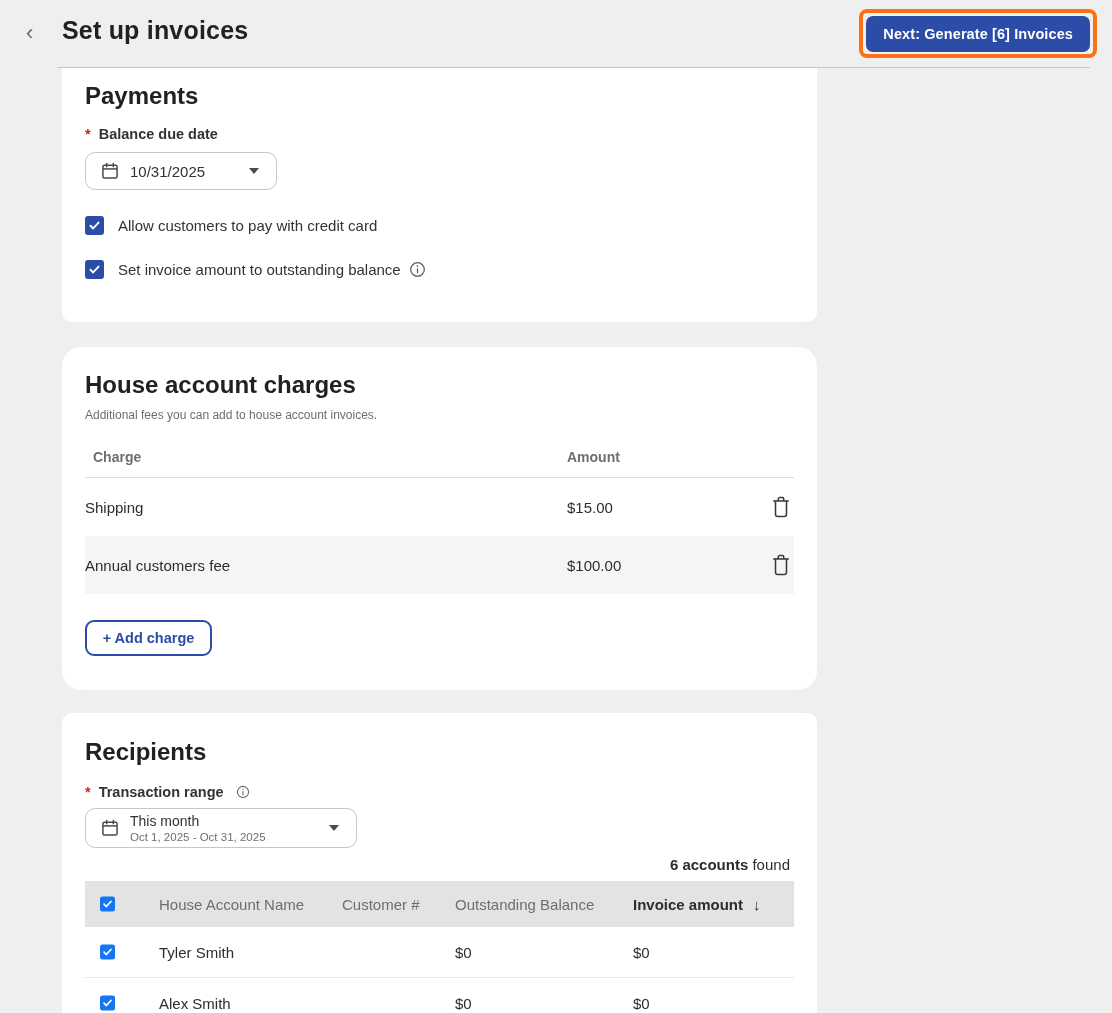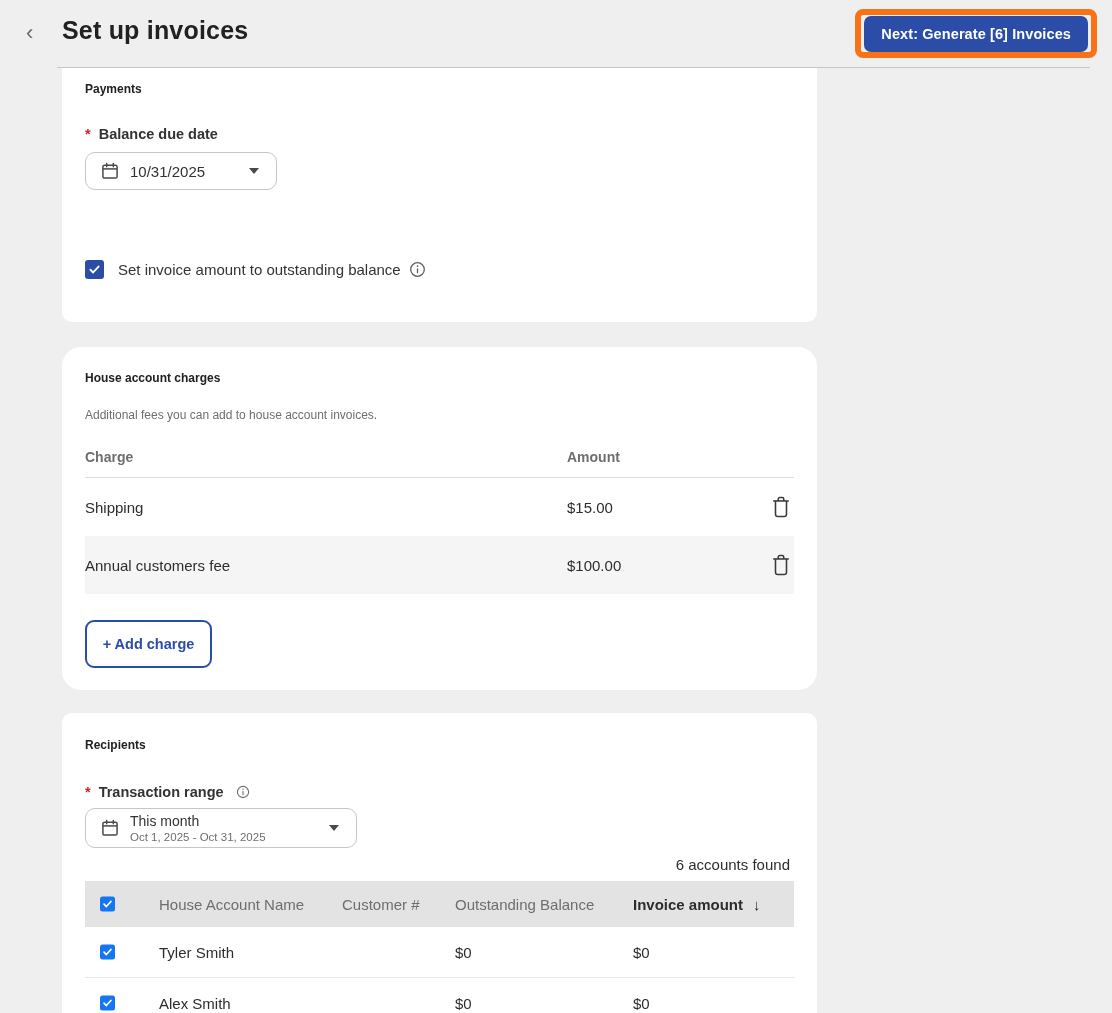--- a/index.html
+++ b/index.html
@@ -11,36 +11,36 @@
     color:#2d2d2d;
     overflow:hidden;
   }
   
   .header { position:absolute; top:0; left:0; width:1112px; height:68px; background:#efeff0; z-index:5; }
   .header-divider { position:absolute; top:67px; left:57px; width:1033px; height:1px; background:#c7c7c8; }
   .back-chevron { position:absolute; left:26px; top:20px; font-size:22px; color:#6b6b6b; cursor:pointer; line-height:26px; }
   .page-title { position:absolute; left:62px; top:16px; font-size:25px; font-weight:600; color:#212121; letter-spacing:0.2px; }
   .annot-box {
     position:absolute; top:9px; right:15px; height:49px;
-    border:6px solid #f97316; border-radius:8px;
+    border:4px solid #f97316; border-radius:8px;
     display:flex; align-items:center; justify-content:center;
     padding:3px; background:transparent;
   }
   .next-btn {
     background:#2b4da7; color:#ffffff; border:none; cursor:pointer;
     font-family:"Liberation Sans", sans-serif;
     font-size:14.5px; font-weight:bold;
     padding:10px 17px; border-radius:7px; letter-spacing:0.1px;
   }
   
   .card { position:absolute; left:62px; width:755px; background:#ffffff; }
   .card1 { top:68px; height:254px; border-radius:0 0 10px 10px; }
   .card2 { top:347px; height:343px; border-radius:19px; }
   .card3 { top:713px; height:301px; border-radius:10px 10px 0 0; }
-  .section-title { position:absolute; left:23px; font-size:12px; font-weight:700; color:#212121; }
+  .section-title { position:absolute; left:23px; font-size:24px; font-weight:700; color:#212121; }
   .field-label { position:absolute; left:23px; font-size:14.5px; font-weight:700; color:#333333; display:flex; align-items:center; gap:6px; }
   .req { color:#c62828; margin-right:2px; font-weight:700; }
   
   .input-box {
     position:absolute; left:23px; background:#fff;
     border:1px solid #c6c6c6; border-radius:10px;
     display:flex; align-items:center; cursor:pointer;
   }
   .input-box .cal { flex:0 0 auto; margin-left:14px; width:20px; height:20px; }
   .caret { width:0; height:0; border-left:5px solid transparent; border-right:5px solid transparent; border-top:6px solid #4a4a4a; margin-left:auto; margin-right:17px; }
@@ -49,37 +49,37 @@
   .range-main { font-size:14px; color:#333; font-weight:400; line-height:17px; }
   .range-sub  { font-size:11.5px; color:#6e6e6e; line-height:14px; }
   
   .cb-row { position:absolute; left:23px; display:flex; align-items:center; gap:14px; }
   .checkbox { width:19px; height:19px; border-radius:3px; background:#2b4da7; display:flex; align-items:center; justify-content:center; cursor:pointer; flex:0 0 auto; }
   .checkbox svg { width:13px; height:13px; }
   .cb-label { font-size:15px; color:#333; display:flex; align-items:center; gap:8px; }
   .info-icon { width:17px; height:17px; display:inline-block; }
   
   .hc-head { position:absolute; left:23px; right:23px; top:100px; height:31px; border-bottom:1px solid #dcdcdc; }
-  .hc-col-charge { position:absolute; left:0; top:2px; font-size:14px; font-weight:700; color:#6e6e6e; }
+  .hc-col-charge { position:absolute; left:8px; top:2px; font-size:14px; font-weight:700; color:#6e6e6e; }
   .hc-col-amount { position:absolute; left:482px; top:2px; font-size:14px; font-weight:700; color:#6e6e6e; }
   .hc-row { position:absolute; left:23px; width:709px; height:58px; }
   .hc-row.alt { background:#f5f5f6; }
   .hc-charge { position:absolute; left:0; top:50%; transform:translateY(-50%); font-size:15px; color:#2d2d2d; }
   .hc-amount { position:absolute; left:482px; top:50%; transform:translateY(-50%); font-size:15px; color:#2d2d2d; }
   .trash-btn { position:absolute; right:2px; top:50%; transform:translateY(-50%); width:22px; height:24px; cursor:pointer; background:none; border:none; padding:0; }
   .hc-row.alt .hc-charge, .hc-row.alt .hc-amount { padding-left:0; }
   .add-charge-btn {
-    position:absolute; left:23px; top:273px; width:127px; height:48px;
+    position:absolute; left:23px; top:273px; width:127px; height:36px;
     background:#fff; border:2px solid #2b4da7; border-radius:9px;
     color:#2b4da7; font-family:"Liberation Sans", sans-serif;
     font-size:14.5px; font-weight:700; cursor:pointer;
   }
   
   .accounts-found { position:absolute; right:27px; top:143px; font-size:15px; color:#2d2d2d; }
-  .accounts-found b { font-weight:400; }
+  .accounts-found b { font-weight:700; }
   .rtable { position:absolute; left:23px; top:168px; width:709px; }
   .rt-header { position:relative; height:46px; background:#e3e3e4; }
   .rt-row { position:relative; height:51px; background:#fff; border-bottom:1px solid #e6e6e6; }
   .rt-cb { position:absolute; left:15px; top:50%; transform:translateY(-50%); width:15px; height:15px; border-radius:2.5px; background:#1476f2; display:flex; align-items:center; justify-content:center; cursor:pointer; }
   .rt-cb svg { width:11px; height:11px; }
   .rt-cell { position:absolute; top:50%; transform:translateY(-50%); font-size:15px; }
   .c-name { left:74px; }
   .c-cust { left:257px; }
   .c-out  { left:370px; }
   .c-inv  { left:548px; }
@@ -111,20 +111,28 @@
   <div class="input-box" style="top:84px; width:192px; height:38px;">
     <svg class="cal" viewBox="0 0 24 24" fill="none" stroke="#4a4a4a" stroke-width="1.8">
       <rect x="3.5" y="5" width="17" height="15.5" rx="2"></rect>
       <path d="M3.5 9.5h17"></path>
         <path d="M8 3v4M16 3v4" stroke-linecap="round"></path>
     </svg>
     <span class="date-text">10/31/2025</span>
     <span class="caret"></span>
   </div>
 
+  <div class="cb-row" style="top:148px;">
+    <span class="checkbox">
+      <svg viewBox="0 0 24 24" fill="none" stroke="#fff" stroke-width="3.4" stroke-linecap="round" stroke-linejoin="round">
+          <path d="M4.5 12.5l5 5 10-11"></path>
+        </svg>
+    </span>
+    <span class="cb-label">Allow customers to pay with credit card</span>
+  </div>
 
   <div class="cb-row" style="top:192px;">
     <span class="checkbox">
       <svg viewBox="0 0 24 24" fill="none" stroke="#fff" stroke-width="3.4" stroke-linecap="round" stroke-linejoin="round">
           <path d="M4.5 12.5l5 5 10-11"></path>
         </svg>
     </span>
     <span class="cb-label">
       <span>Set invoice amount to outstanding balance</span>
       <svg class="info-icon" viewBox="0 0 20 20" fill="none" stroke="#5f5f5f" stroke-width="1.5">

